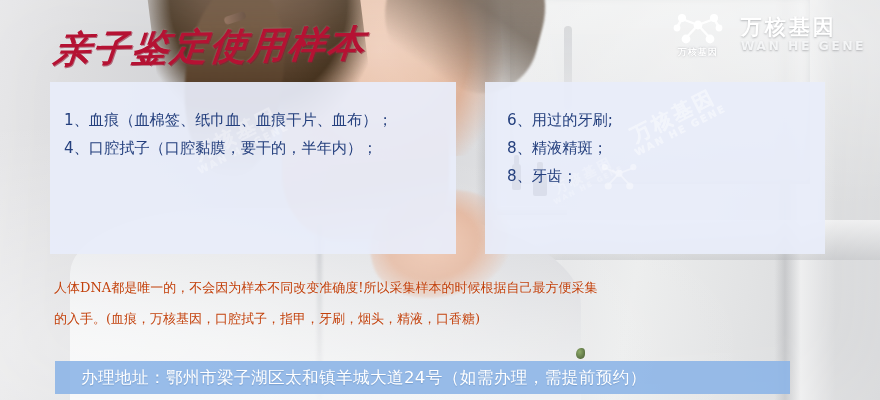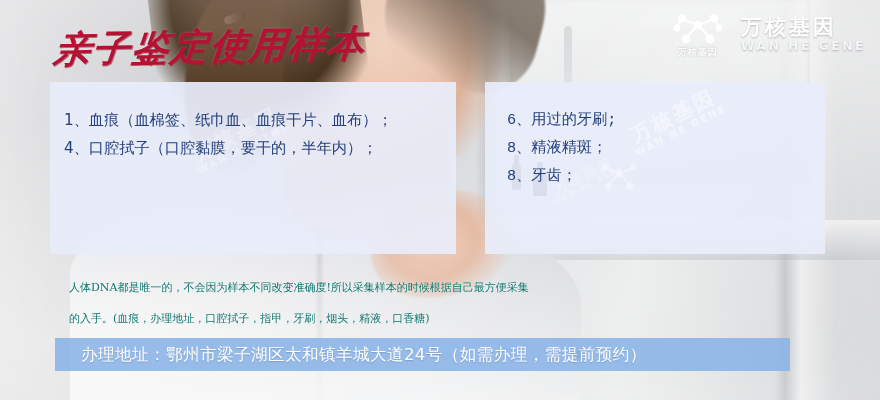--- a/index.html
+++ b/index.html
@@ -211,21 +211,21 @@
   .panel-right { left: 485px; top: 82px; width: 340px; height: 172px; }
 
   .panel-list {
     position: relative; z-index: 2;
     padding: 24px 0 0 14px;
     color: #25407e;
     font-size: 15.2px;
     line-height: 28.2px;
     white-space: nowrap;
   }
-  .panel-right .panel-list { padding-left: 22px; font-family: Liberation Mono, monospace; }
+  .panel-right .panel-list { padding-left: 22px; }
   .panel-list li { list-style: none; }
 
   
   .wm {
     position: absolute; z-index: 1;
     transform: rotate(-27deg);
     opacity: .30;
     color: #ffffff;
     text-align: center;
     pointer-events: none;
@@ -237,31 +237,31 @@
 
   .wm-a { left: 138px; top: 40px; }
   .wm-b { left: 640px; top: 108px; opacity: .45; }
   .wm-c { left: 548px; top: 160px; opacity: .22; }
   .wm-d { left: 100px; top: 186px; opacity: .22; }
   .wm-small .wm-cn { font-size: 13px; }
   .wm-small .wm-en { font-size: 7px; }
 
   
   .para {
-    position: absolute; left: 69px; top: 272px; width: 790px;
+    position: absolute; left: 54px; top: 272px; width: 790px;
     font-family: "DejaVu Serif", "Liberation Serif", serif;
-    font-size: 11px;
+    font-size: 13px;
     line-height: 31px;
-    color: #0f766e;
+    color: #c2410c;
     text-shadow: 0 0 2px rgba(255,255,255,.55);
   }
 
   
   .addressbar {
-    position: absolute; left: 55px; top: 338px; width: 735px; height: 33px;
+    position: absolute; left: 55px; top: 361px; width: 735px; height: 33px;
     background: rgba(141,181,231,.90);
     display: flex; align-items: center;
     padding-left: 26px;
   }
   .addressbar-text {
     color: #ffffff;
     font-size: 16.6px;
     letter-spacing: .4px;
     white-space: nowrap;
     text-shadow: 0 1px 1px rgba(70,110,160,.35);
@@ -368,20 +368,20 @@
     </span>
     <ul class="panel-list">
       <li>6、用过的牙刷;</li>
       <li>8、精液精斑；</li>
       <li>8、牙齿；</li>
     </ul>
   </div>
 
   <div class="para">
     <div>人体DNA都是唯一的，不会因为样本不同改变准确度!所以采集样本的时候根据自己最方便采集</div>
-    <div>的入手。(血痕，办理地址，口腔拭子，指甲，牙刷，烟头，精液，口香糖)</div>
+    <div>的入手。(血痕，万核基因，口腔拭子，指甲，牙刷，烟头，精液，口香糖)</div>
   </div>
 
   <div class="addressbar">
     <span class="addressbar-text">办理地址：鄂州市梁子湖区太和镇羊城大道24号（如需办理，需提前预约）</span>
   </div>
 
 </div>
 
 </body></html>

